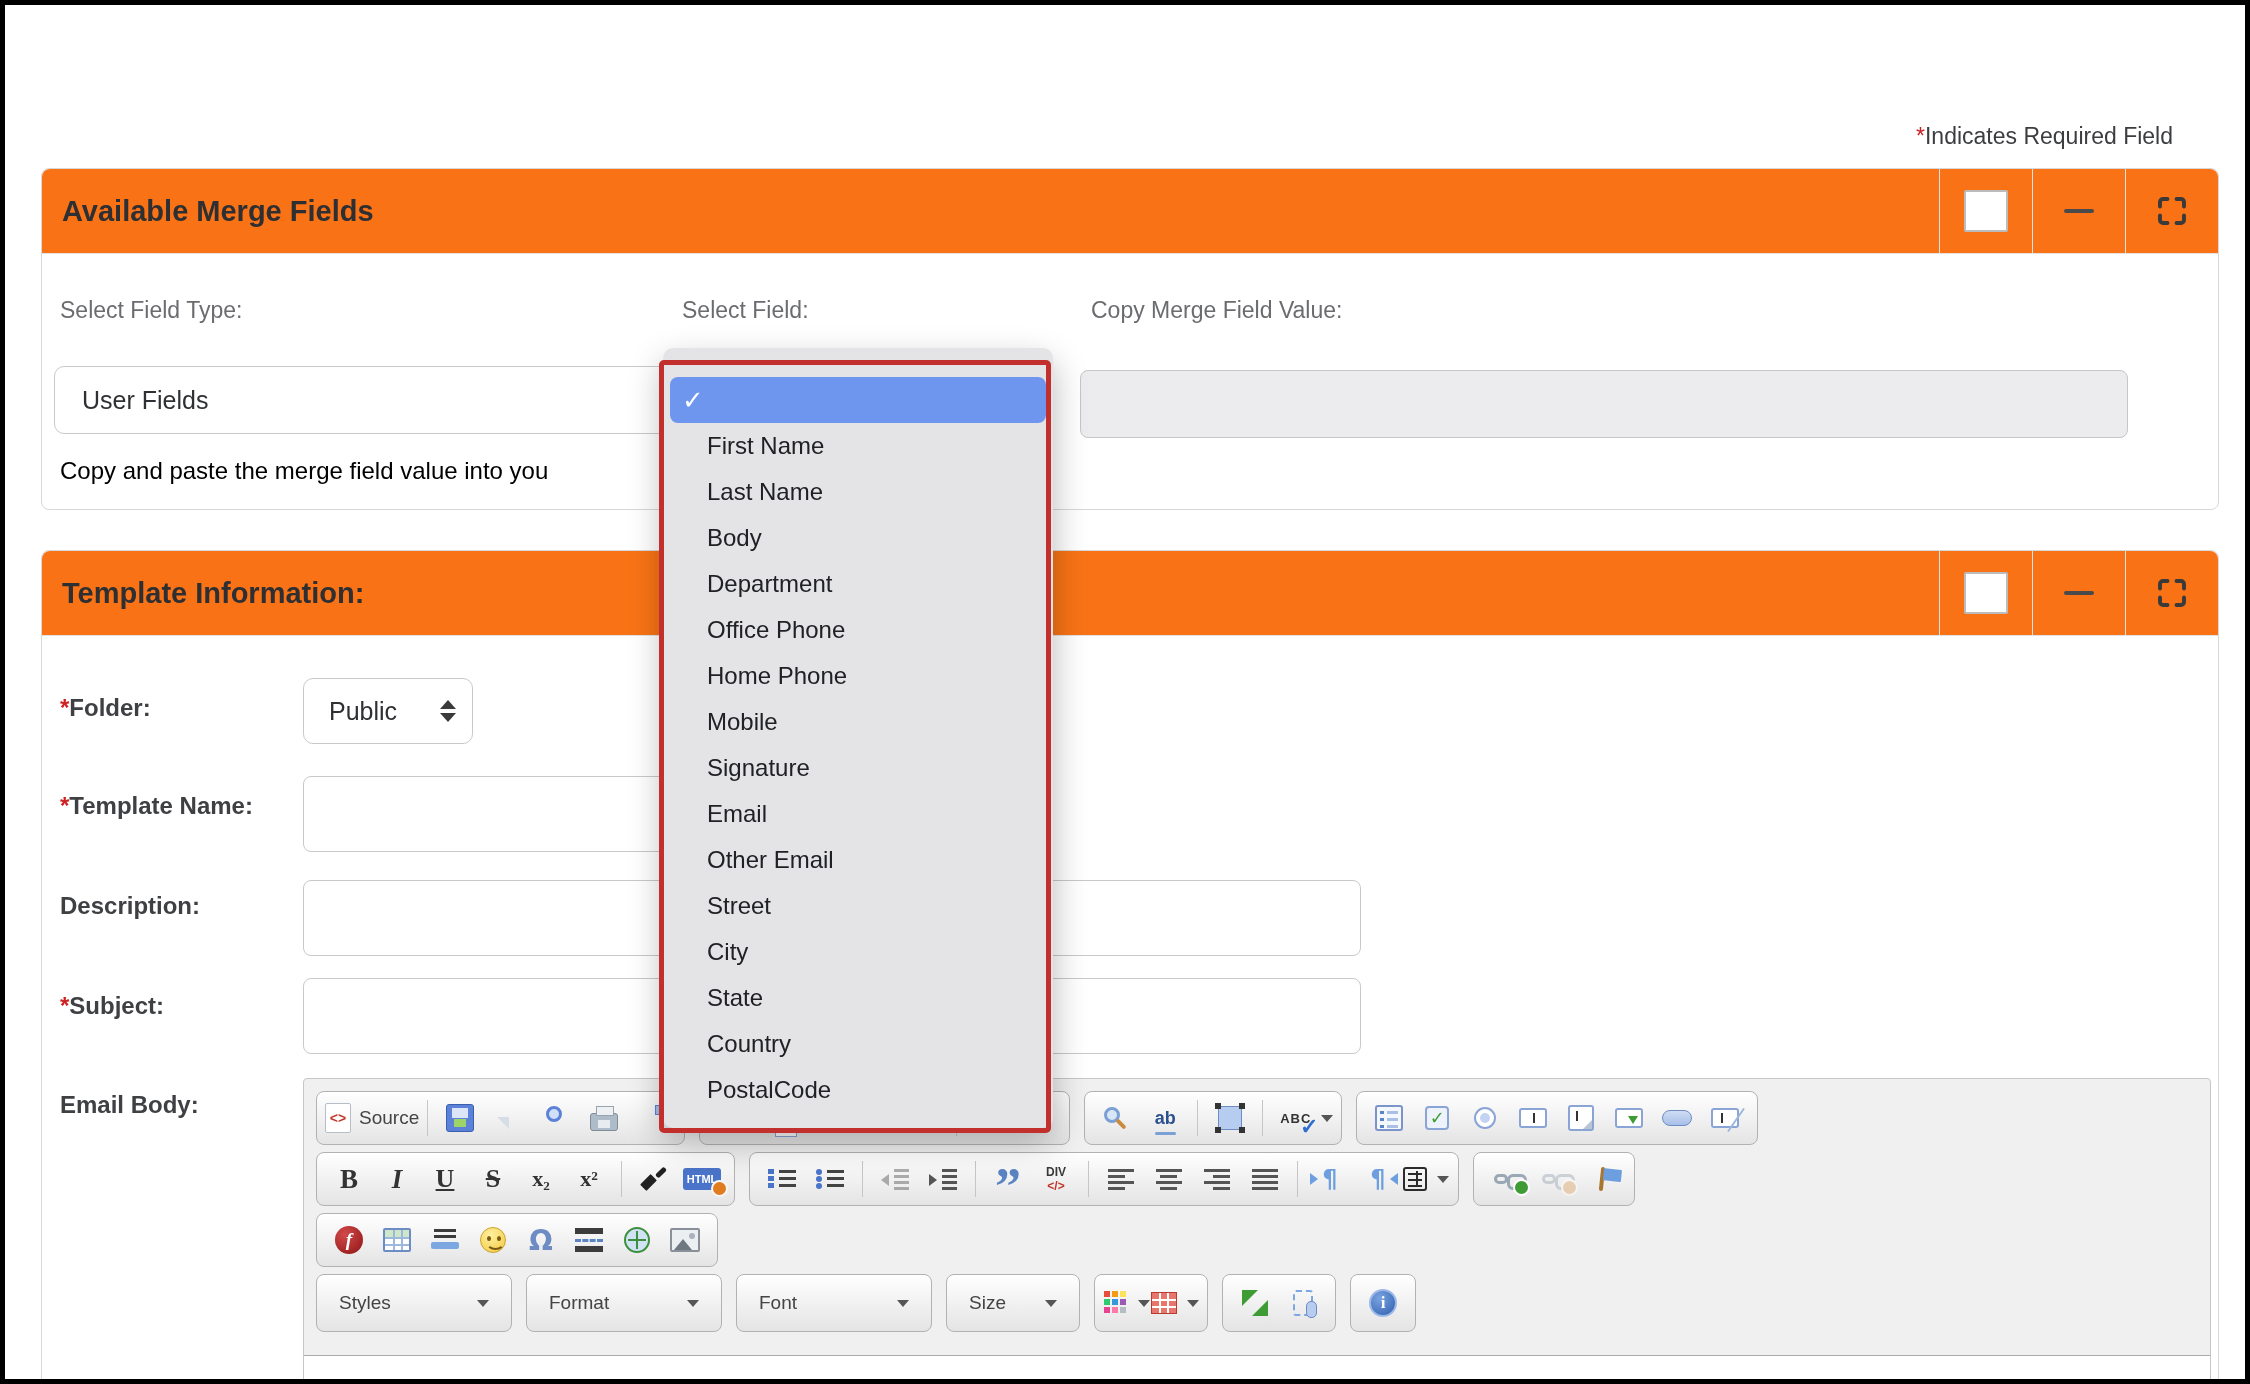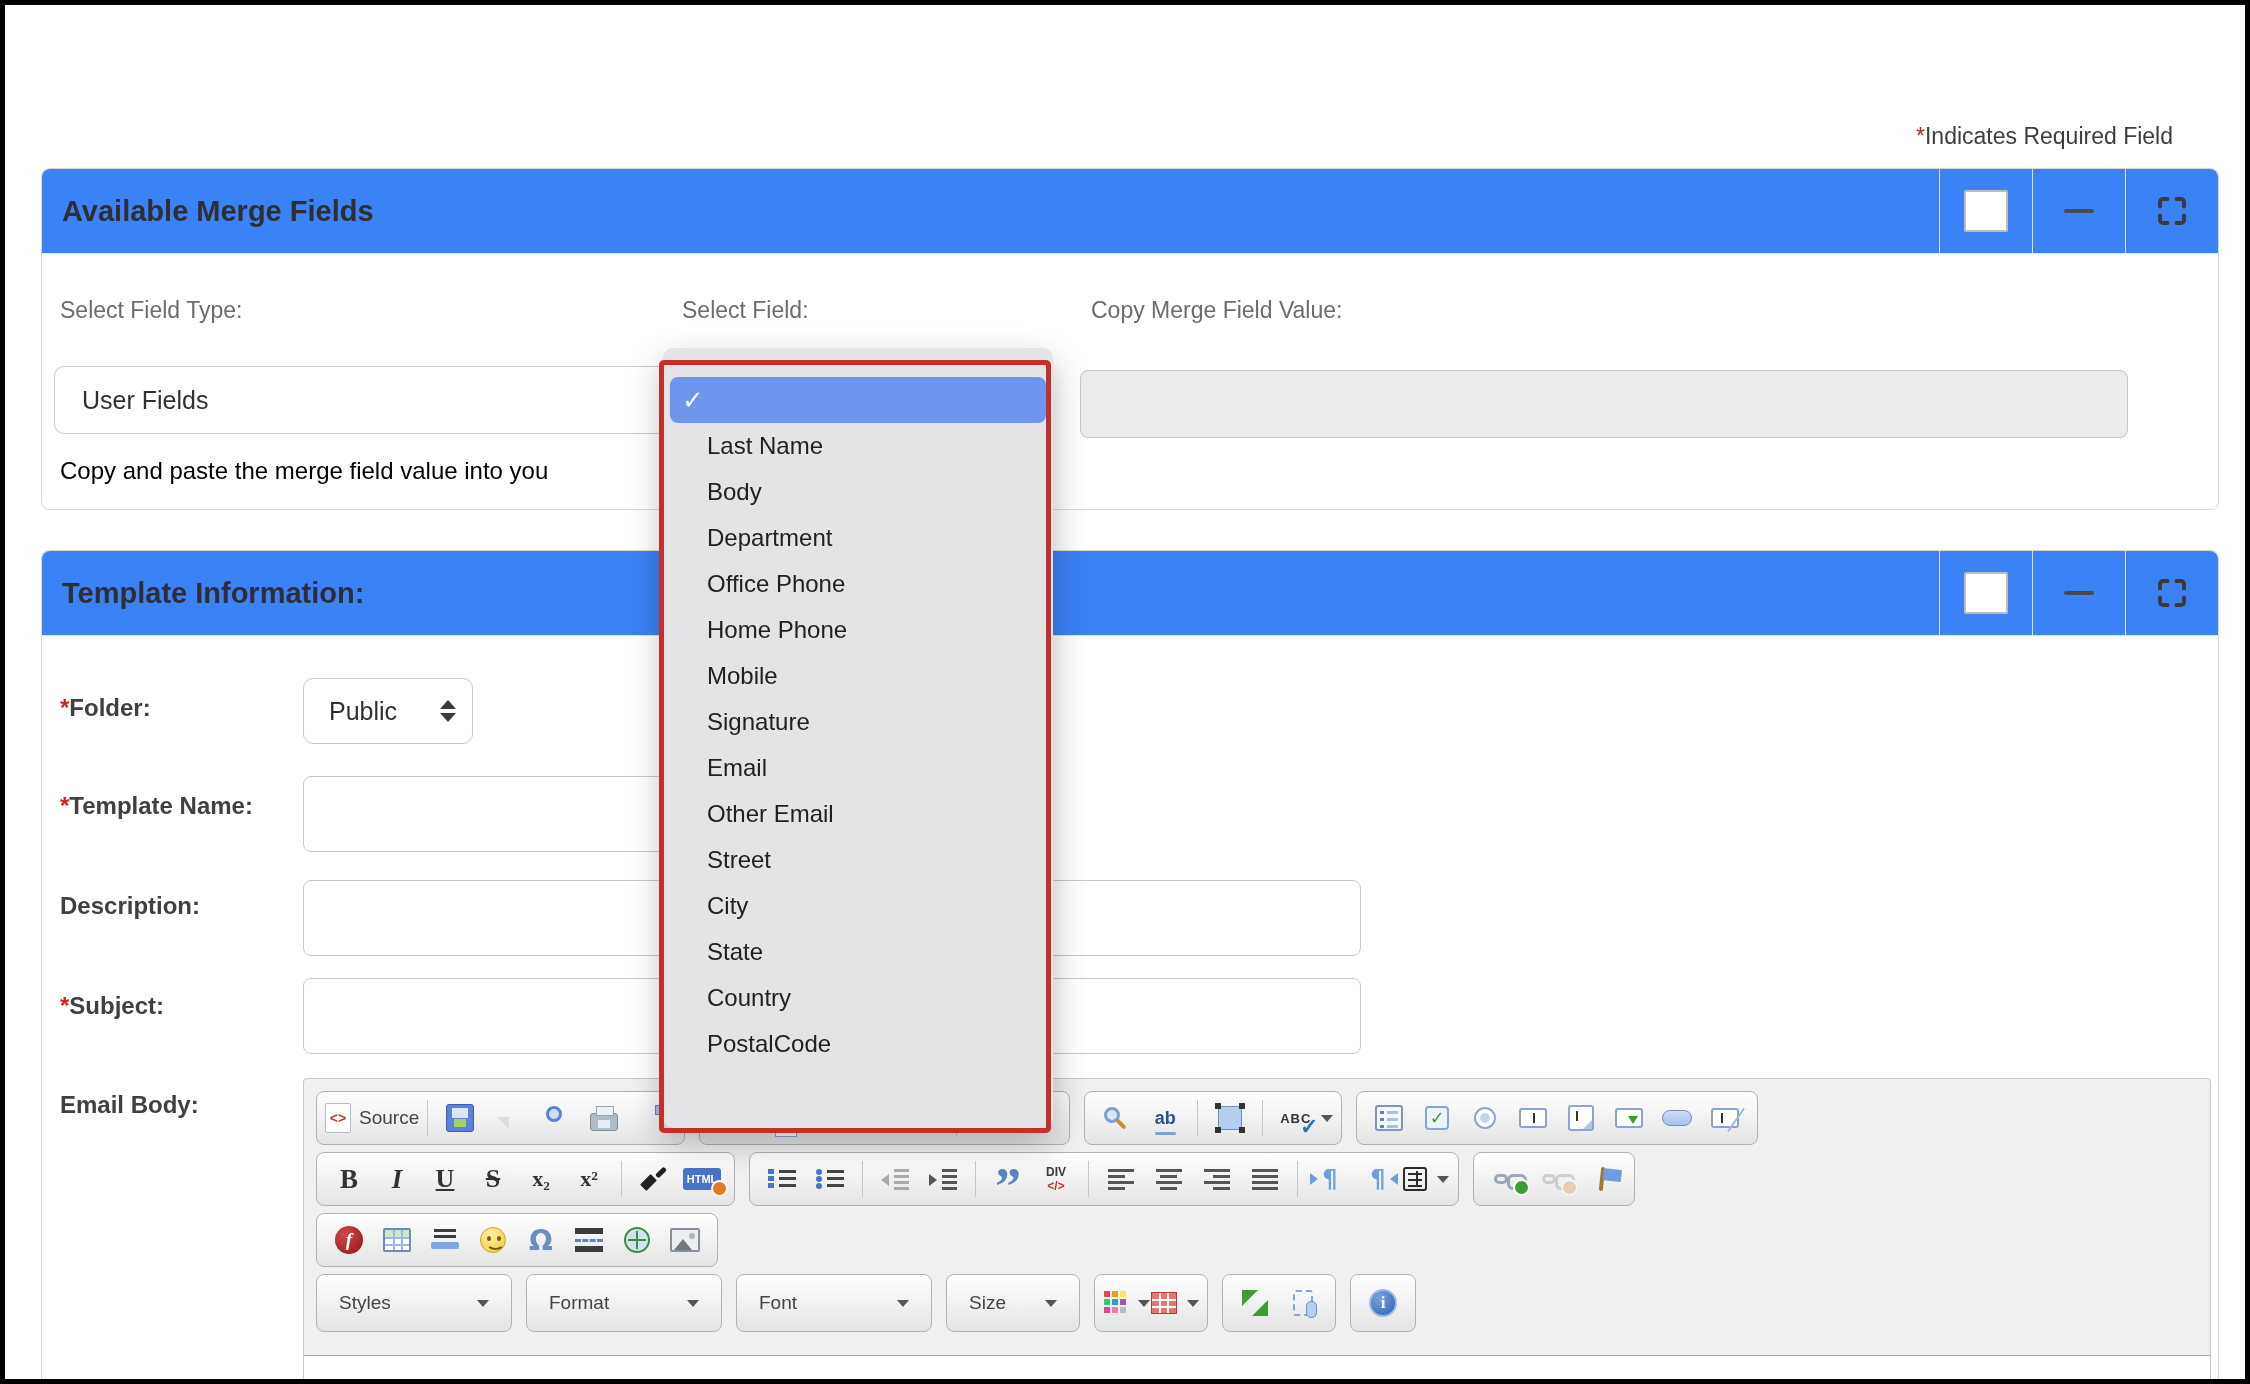--- a/index.html
+++ b/index.html
@@ -10,21 +10,21 @@
   .banner{position:absolute;left:0;top:0;right:0;height:76px;background:#e9eaf7;
     display:flex;align-items:center;padding-left:48px;font-size:23px;color:#47484d;}
 
   .required-note{position:absolute;top:118px;right:72px;font-size:23px;color:#3c3d40;}
   .required-note .ast{color:#cf2121;}
 
   
   .panel{position:absolute;left:36px;width:2178px;background:#fff;border:1.5px solid #d8d8d8;border-radius:8px;box-sizing:border-box;}
   #panel-merge{top:163px;height:342px;}
   #panel-template{top:545px;height:905px;}
-  .panel-header{position:relative;height:84px;background:#3b82f6;border-bottom:1px solid #e3e3e3;
+  .panel-header{position:relative;height:84px;background:#f97316;border-bottom:1px solid #e3e3e3;
     border-radius:8px 8px 0 0;display:flex;align-items:center;}
   .panel-title{margin-left:20px;font-size:29px;font-weight:700;color:#2e2f33;}
   .win-controls{position:absolute;right:0;top:0;height:100%;display:flex;}
   .wc{width:92px;height:100%;border-left:1px solid #e3e3e3;display:flex;align-items:center;justify-content:center;cursor:pointer;}
   .wc:last-child{border-radius:0 8px 0 0;}
   .wc-box{width:40px;height:38px;border:2px solid #bcbcbc;background:#fff;border-radius:2px;}
   .wc-minus{width:30px;height:4px;background:#4a4a4a;border-radius:2px;}
 
   
   .glabel{position:absolute;font-size:23px;color:#6b6c70;}
@@ -527,20 +527,21 @@
         </div>
       <div class="editor-bottom"></div>
     </div>
   </div>
 
   <div class="popover">
     <div class="dd-selected">
       <span class="dd-check">✓</span>
     </div>
     <div id="dd-items">
+        <div class="dd-item">First Name</div>
         <div class="dd-item">Last Name</div>
         <div class="dd-item">Body</div>
         <div class="dd-item">Department</div>
         <div class="dd-item">Office Phone</div>
         <div class="dd-item">Home Phone</div>
         <div class="dd-item">Mobile</div>
         <div class="dd-item">Signature</div>
         <div class="dd-item">Email</div>
         <div class="dd-item">Other Email</div>
         <div class="dd-item">Street</div>

